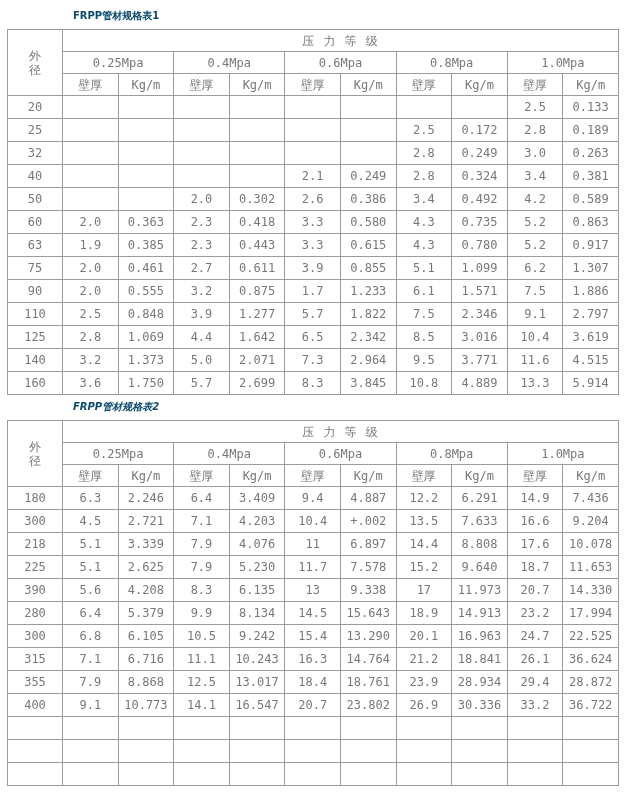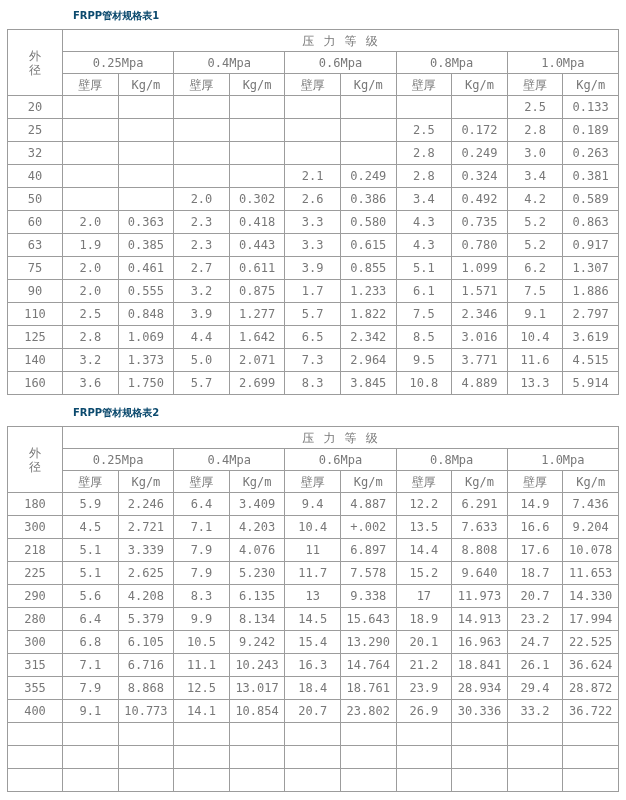--- a/index.html
+++ b/index.html
@@ -16,21 +16,22 @@
   .tbl-title {
     font-family: "DejaVu Sans", "Liberation Sans", sans-serif;
     font-weight: bold;
     font-size: 10px;
     line-height: 16px;
     color: #0c4a6e;
     padding-left: 66px; 
     margin: 0 0 5px 0;
   }
   .title-2 {
-    margin-top: 10px;
+    margin-top: 4px;
+    font-style: italic;
   }
   table.spec {
     border-collapse: collapse;
     table-layout: fixed;
     width: 612px;
   }
   col.c-diam { width: 55px; }
   table.spec th,
   table.spec td {
     border: 1px solid #9c9c9c;
@@ -293,21 +294,21 @@
           <th>Kg/m</th>
           <th>壁厚</th>
           <th>Kg/m</th>
           <th>壁厚</th>
           <th>Kg/m</th>
         </tr>
       </thead>
     <tbody>
         <tr>
           <td>180</td>
-          <td>5.9</td>
+          <td>6.3</td>
           <td>2.246</td>
           <td>6.4</td>
           <td>3.409</td>
           <td>9.4</td>
           <td>4.887</td>
           <td>12.2</td>
           <td>6.291</td>
           <td>14.9</td>
           <td>7.436</td>
         </tr>
@@ -344,21 +345,21 @@
           <td>7.9</td>
           <td>5.230</td>
           <td>11.7</td>
           <td>7.578</td>
           <td>15.2</td>
           <td>9.640</td>
           <td>18.7</td>
           <td>11.653</td>
         </tr>
         <tr>
-          <td>290</td>
+          <td>390</td>
           <td>5.6</td>
           <td>4.208</td>
           <td>8.3</td>
           <td>6.135</td>
           <td>13</td>
           <td>9.338</td>
           <td>17</td>
           <td>11.973</td>
           <td>20.7</td>
           <td>14.330</td>
@@ -413,21 +414,21 @@
           <td>23.9</td>
           <td>28.934</td>
           <td>29.4</td>
           <td>28.872</td>
         </tr>
         <tr>
           <td>400</td>
           <td>9.1</td>
           <td>10.773</td>
           <td>14.1</td>
-          <td>10.854</td>
+          <td>16.547</td>
           <td>20.7</td>
           <td>23.802</td>
           <td>26.9</td>
           <td>30.336</td>
           <td>33.2</td>
           <td>36.722</td>
         </tr>
         <tr>
           <td></td>
           <td></td>

